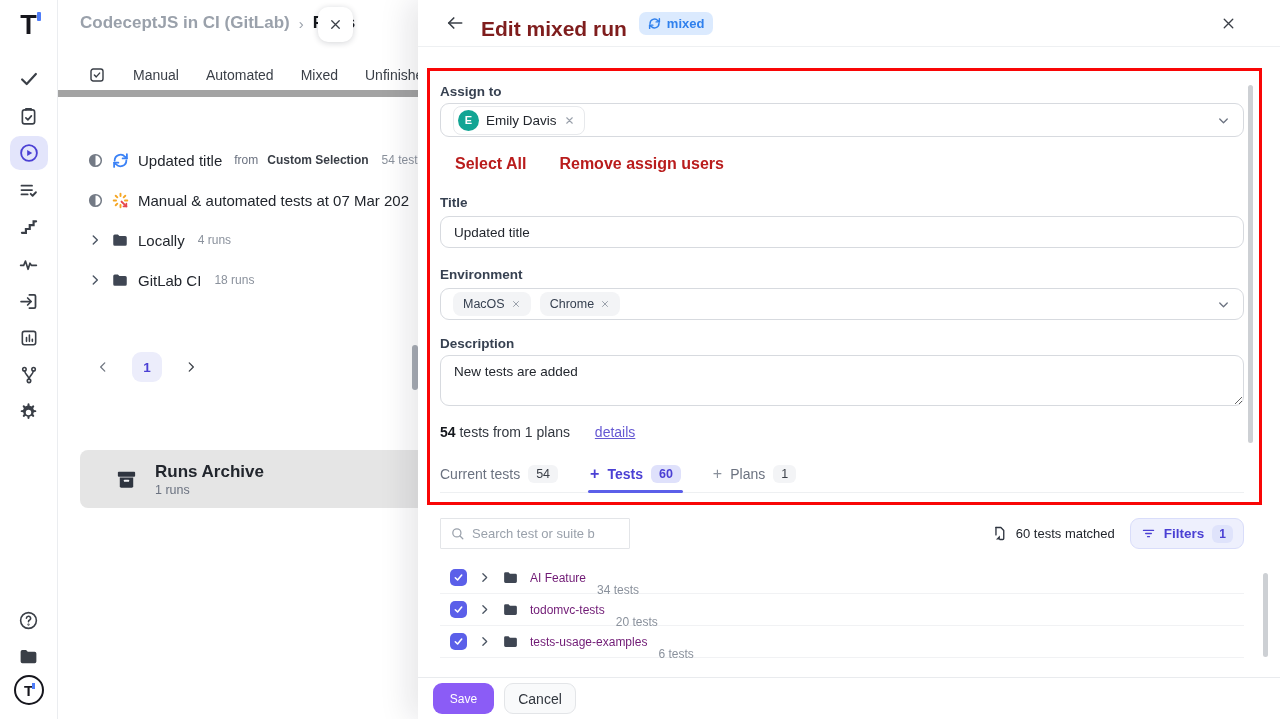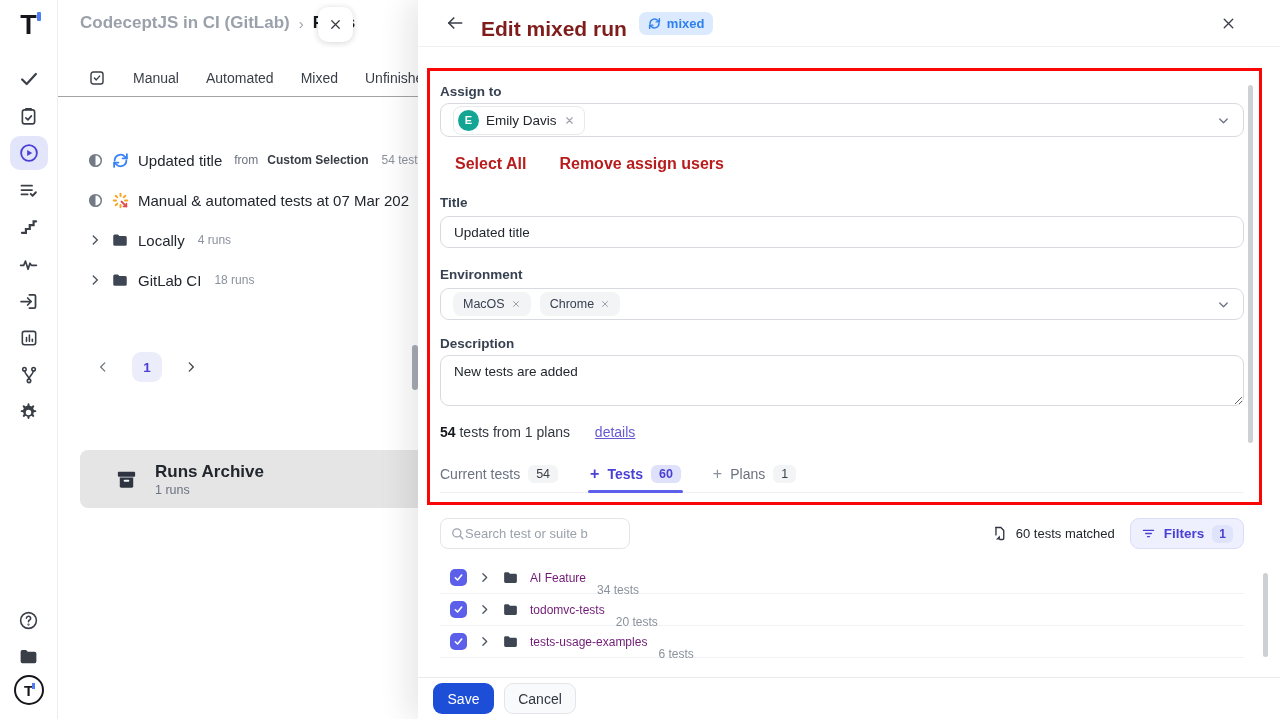--- a/index.html
+++ b/index.html
@@ -24,21 +24,21 @@
   .brand-badge .accent { position:absolute; right:7px; top:6px; width:3px; height:6px; background:#4f7df9; }
 
   
   .main { position:absolute; left:58px; top:0; width:372px; height:719px; z-index:1; }
   .crumbs { position:absolute; left:22px; top:13px; display:flex; align-items:center; gap:9px; white-space:nowrap; }
   .crumb-project { font-size:17px; font-weight:600; color:#9aa1ab; }
   .crumb-sep { font-size:15px; color:#9aa1ab; }
   .crumb-current { font-size:17px; font-weight:700; color:#14171c; }
   .close-tab { position:absolute; left:318px; top:7px; width:35px; height:35px; background:#fff; border-radius:10px;
     box-shadow:0 1px 6px rgba(16,24,40,.18); display:flex; align-items:center; justify-content:center; z-index:30; cursor:pointer; }
-  .run-tabs { position:absolute; left:0; top:60px; width:372px; height:37px; border-bottom:1px solid #a3a3a3;
+  .run-tabs { position:absolute; left:0; top:60px; width:372px; height:37px; border-bottom:7px solid #a3a3a3;
     display:flex; align-items:center; gap:27px; padding-left:30px; white-space:nowrap; }
   .run-tab { font-size:14px; color:#3a3f47; cursor:pointer; }
   .runs { position:absolute; left:30px; top:140px; width:400px; }
   .run-row { height:40px; display:flex; align-items:center; gap:9px; white-space:nowrap; cursor:pointer; }
   .run-title { font-size:15px; color:#22262d; }
   .run-from { font-size:12px; color:#6b7280; margin-left:3px; }
   .run-source { font-size:12px; font-weight:700; color:#3a3f47; }
   .run-meta { font-size:12px; color:#8a919c; margin-left:4px; }
   .pager { position:absolute; left:38px; top:350px; height:34px; display:flex; align-items:center; gap:22px; }
   .page-pill { width:30px; height:30px; background:#ecedfb; border-radius:9px; color:#4b40d4; font-size:13.5px;
@@ -86,41 +86,41 @@
     gap:32px; border-bottom:1px solid #eef0f2; }
   .ptab { display:flex; align-items:center; gap:8px; font-size:14px; color:#6b7280; height:100%; position:relative; cursor:pointer; }
   .ptab .plus { font-size:16px; color:#8a919c; }
   .ptab.active { color:#4b40d4; font-weight:600; }
   .ptab.active .plus { color:#4b40d4; }
   .ptab-badge { background:#f3f4f6; color:#3a3f47; font-size:12.5px; border-radius:6px; padding:2px 8px; font-weight:400; }
   .ptab.active .ptab-badge { background:#dfe1fb; color:#4b40d4; font-weight:600; }
   .ptab.active::after { content:""; position:absolute; left:-2px; right:-2px; bottom:-1px; height:3px; background:#5b5fe9; border-radius:2px; }
 
   .search-row { position:absolute; left:22px; top:518px; right:36px; height:31px; display:flex; align-items:center; }
-  .search-box { width:190px; height:31px; border:1px solid #e3e5e8; border-radius:8px; display:flex; align-items:center;
-    padding:0 9px; }
+  .search-box { width:190px; height:31px; border:1px solid #e3e5e8; border-radius:1px; display:flex; align-items:center;
+    padding:0 9px; gap:7px; }
   .search-box input { border:none; outline:none; font-size:13px; color:#22262d; width:150px; font-family:"Liberation Sans", sans-serif; }
   .search-box input::placeholder { color:#9aa1ab; }
   .matched { margin-left:auto; display:flex; align-items:center; gap:8px; font-size:13px; font-weight:500; color:#22262d; }
   .filters-btn { margin-left:15px; height:31px; background:#eef0fd; border:1px solid #d9ddfa; border-radius:9px;
     display:flex; align-items:center; gap:8px; padding:0 10px; cursor:pointer; }
   .filters-label { font-size:13.5px; font-weight:600; color:#4b40d4; }
   .filters-badge { background:#dfe3fb; color:#4b40d4; font-size:12px; font-weight:600; border-radius:6px; padding:2px 7px; }
 
   .suites { position:absolute; left:22px; top:562px; right:36px; }
   .suite-row { height:32px; display:flex; align-items:center; border-bottom:1px solid #f1f2f4; padding-left:10px; gap:11px; }
   .cbox { width:17px; height:17px; background:#5b5fe9; border-radius:5px; display:flex; align-items:center;
     justify-content:center; cursor:pointer; }
   .suite-name { font-size:12px; font-weight:400; color:#701a75; }
   .suite-meta { font-size:12px; color:#8a919c;margin-top:24px; }
   .row-chev { color:#4b5563; display:flex; cursor:pointer; }
 
   .panel-footer { position:absolute; left:0; right:0; top:677px; height:42px; border-top:1px solid #e9ebee;
     display:flex; align-items:center; padding-left:15px; gap:10px; }
-  .btn-save { width:61px; height:31px; background:#1d4ed8; color:#fff; border:none; border-radius:9px; font-size:14px;
+  .btn-save { width:61px; height:31px; background:#8b5cf6; color:#fff; border:none; border-radius:9px; font-size:12px;
     font-family:"Liberation Sans", sans-serif; cursor:pointer; }
   .btn-cancel { width:72px; height:31px; background:#f9fafb; color:#32373f; border:1px solid #e3e5e8; border-radius:9px;
     font-size:14px; font-family:"Liberation Sans", sans-serif; cursor:pointer; }
 
   .scroll-thumb { position:absolute; width:5px; background:#cdd0d4; border-radius:3px; }
   .thumb-form { left:830px; top:85px; height:358px; }
   .thumb-list { left:845px; top:573px; height:84px; }
 
   
   .annotation { position:absolute; left:427px; top:68px; width:835px; height:437px; border:3px solid #f90606;

